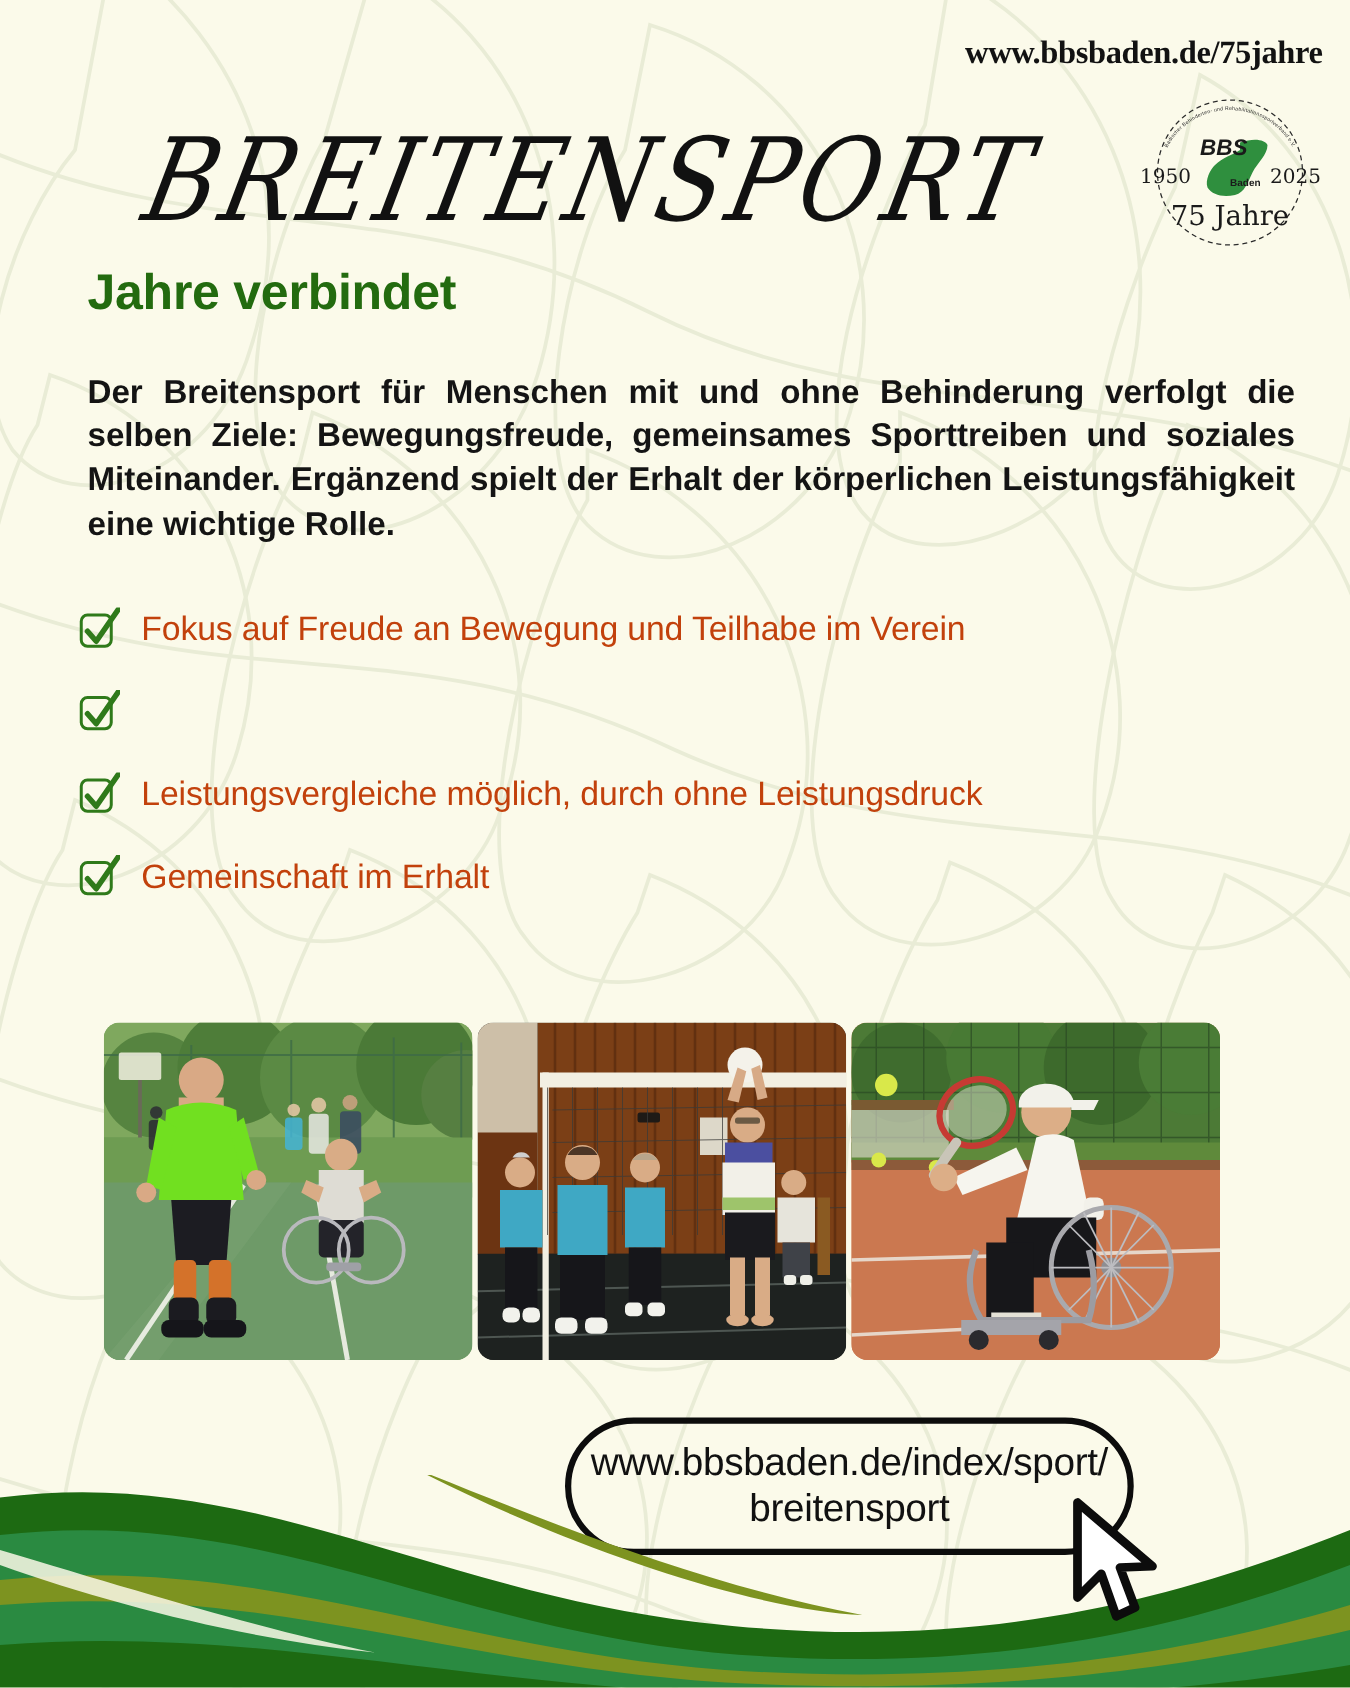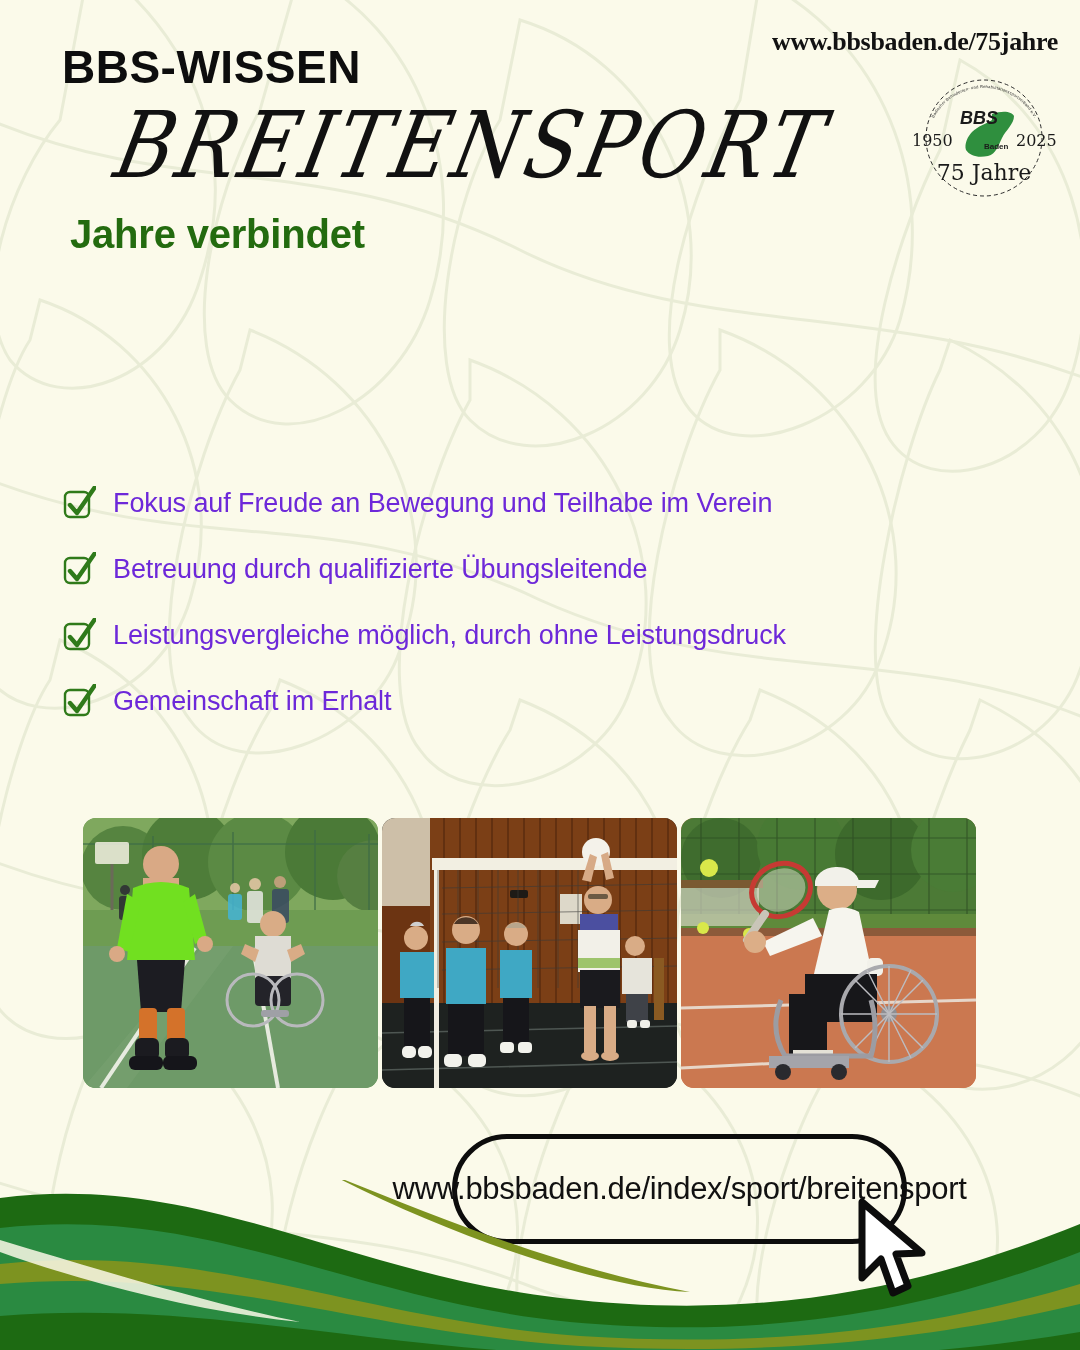--- a/index.html
+++ b/index.html
@@ -63,41 +63,41 @@
 
   
   .checklist{
     position:absolute; left:62px; top:470px; width:960px;
   }
   .check-row{
     display:flex; align-items:center; gap:17px; height:66px;
   }
   .check-icon{ width:34px; height:34px; flex:0 0 34px; position:relative; }
   .check-label{
-    font-size:27px; color:#6d28d9; letter-spacing:-0.1px;
+    font-size:27px; color:#c2410c; letter-spacing:-0.1px;
     white-space:nowrap;
   }
 
   
   .photos{
     position:absolute; left:83px; top:818px;
     display:flex; gap:4px;
   }
   .photo{
     width:295px; height:270px; border-radius:13px; overflow:hidden;
     position:relative; flex:0 0 auto;
   }
   .photo svg{ display:block; width:100%; height:100%; }
 
   
   .url-pill{
     position:absolute; left:452px; top:1134px;
     width:455px; height:110px;
     border:5px solid #0c0c0c; border-radius:58px;
-    display:flex; flex-direction:row; align-items:center;
+    display:flex; flex-direction:column; align-items:center;
     justify-content:center; line-height:1.18;
     background:transparent;
   }
   .url-pill span{
     font-size:31px; color:#111; letter-spacing:-0.3px;
   }
   .cursor-arrow{
     position:absolute; left:848px; top:1196px;
     width:85px; height:110px; z-index:6;
   }
@@ -141,21 +141,20 @@
     <path d="M-10,480 C200,560 330,500 540,600 C740,690 900,640 1090,720"></path>
     <path d="M-10,860 C200,940 340,890 540,980 C740,1070 900,1020 1090,1100"></path>
     <path d="M-10,1180 C200,1250 340,1210 540,1290 C740,1360 900,1320 1090,1390"></path>
   </g>
 </svg>
 
 <div id="page">
 
   <div class="top-url">www.bbsbaden.de/75jahre</div>
 
-  <div class="kicker">BBS-WISSEN</div>
 
   <div class="script-title">BREITENSPORT</div>
 
   <svg class="badge" viewBox="0 0 152 125">
     <defs>
       <path id="arcpath" d="M 20,66 A 56,54 0 0 1 132,66"></path>
     </defs>
     <ellipse cx="76" cy="62" rx="58" ry="58" fill="none" stroke="#2b2b2b" stroke-width="1" stroke-dasharray="4 3"></ellipse>
     <text font-size="4.1" fill="#2b2b2b" font-family="Liberation Sans, sans-serif" letter-spacing="0.2">
       <textPath href="#arcpath" startOffset="50%" text-anchor="middle">Badischer Behinderten- und Rehabilitationssportverband e.V.</textPath>
@@ -165,20 +164,21 @@
              C70,82 62,80 58,74 C56,68 60,60 64,56 C70,50 78,48 84,44 Z" fill="#2f8f3e"></path>
     <text x="52" y="48" font-size="18" font-weight="bold" font-style="italic" fill="#1a1a1a" font-family="Liberation Sans, sans-serif">BBS</text>
     <text x="76" y="73" font-size="8" font-weight="bold" fill="#1a1a1a" font-family="Liberation Sans, sans-serif">Baden</text>
     <text x="4" y="70" font-size="16" fill="#1a1a1a" font-family="DejaVu Serif, serif">1950</text>
     <text x="108" y="70" font-size="16" fill="#1a1a1a" font-family="DejaVu Serif, serif">2025</text>
     <text x="76" y="104" font-size="22" fill="#1a1a1a" text-anchor="middle" font-family="DejaVu Serif, serif">75 Jahre</text>
   </svg>
 
   <h1 class="headline">Jahre verbindet</h1>
 
+  <p class="bodytext">Der Breitensport für Menschen mit und ohne Behinderung verfolgt die selben Ziele: Bewegungsfreude, gemeinsames Sporttreiben und soziales Miteinander. Ergänzend spielt der Erhalt der körperlichen Leistungsfähigkeit eine wichtige Rolle.</p>
 
   <div class="checklist">
 
     <div class="check-row">
       <span class="check-icon">
         <svg viewBox="0 0 34 34">
             <rect x="3" y="6" width="24" height="25" rx="5" fill="none" stroke="#2f7a1a" stroke-width="2.4"></rect>
             <path d="M8,19 L15,27 L33,1" fill="none" stroke="#2f7a1a" stroke-width="4.4" stroke-linecap="round" stroke-linejoin="round"></path>
           </svg>
       </span>
@@ -186,21 +186,20 @@
     </div>
 
 
     <div class="check-row">
       <span class="check-icon">
         <svg viewBox="0 0 34 34">
             <rect x="3" y="6" width="24" height="25" rx="5" fill="none" stroke="#2f7a1a" stroke-width="2.4"></rect>
             <path d="M8,19 L15,27 L33,1" fill="none" stroke="#2f7a1a" stroke-width="4.4" stroke-linecap="round" stroke-linejoin="round"></path>
           </svg>
       </span>
-      <span class="check-label">Betreuung durch qualifizierte Übungsleitende</span>
     </div>
 
     <div class="check-row">
       <span class="check-icon">
         <svg viewBox="0 0 34 34">
             <rect x="3" y="6" width="24" height="25" rx="5" fill="none" stroke="#2f7a1a" stroke-width="2.4"></rect>
             <path d="M8,19 L15,27 L33,1" fill="none" stroke="#2f7a1a" stroke-width="4.4" stroke-linecap="round" stroke-linejoin="round"></path>
           </svg>
       </span>
       <span class="check-label">Leistungsvergleiche möglich, durch ohne Leistungsdruck</span>

